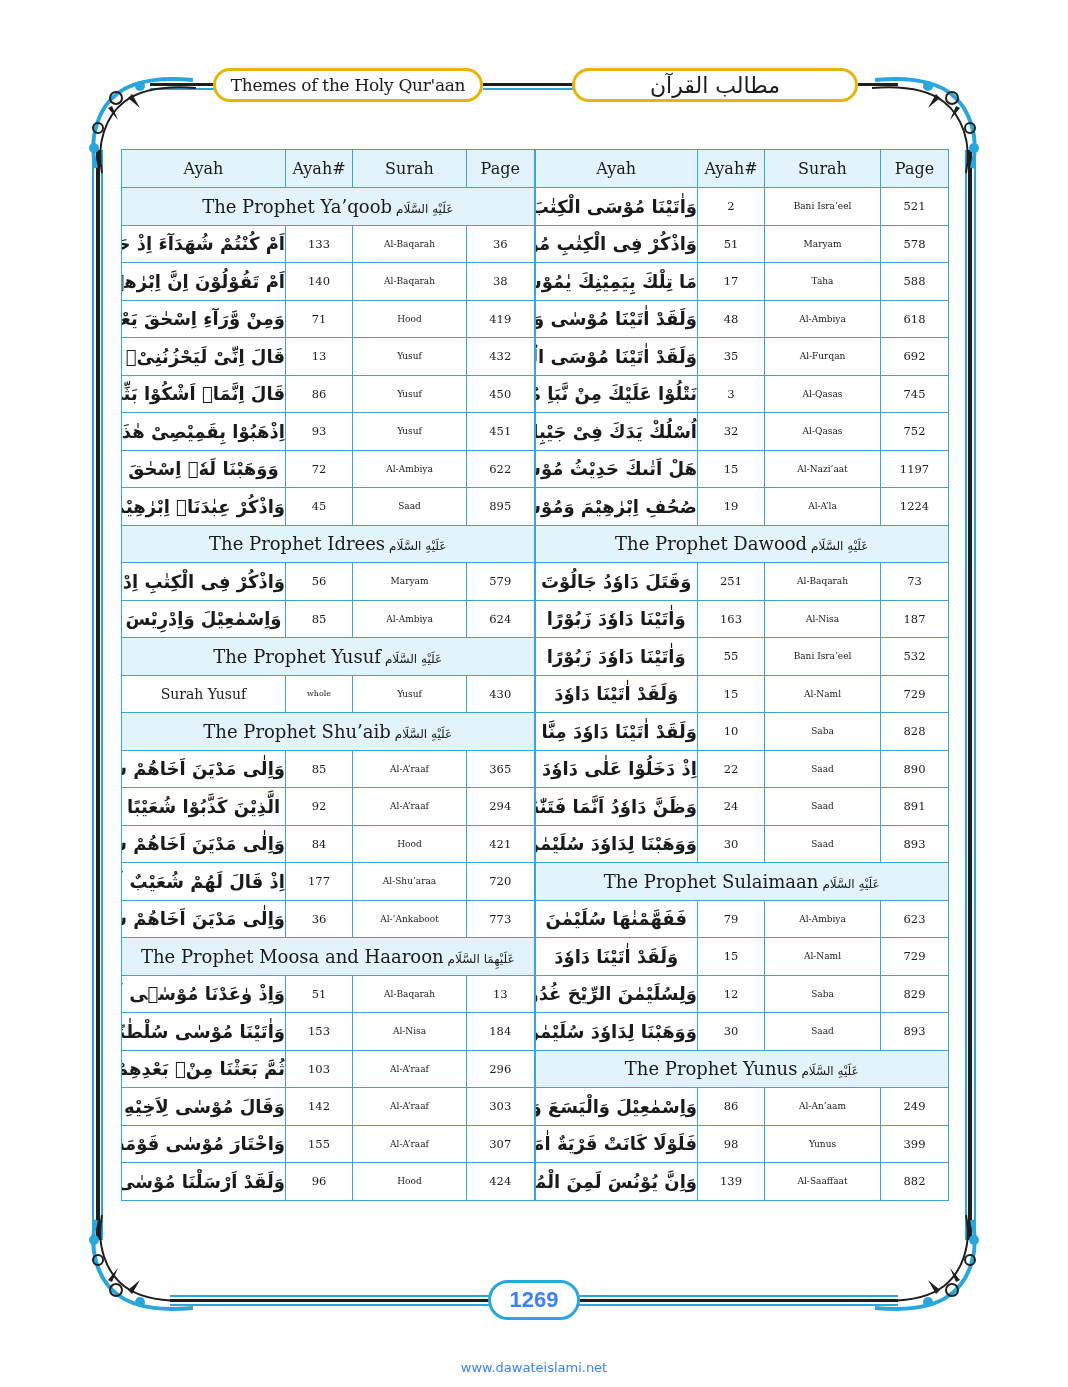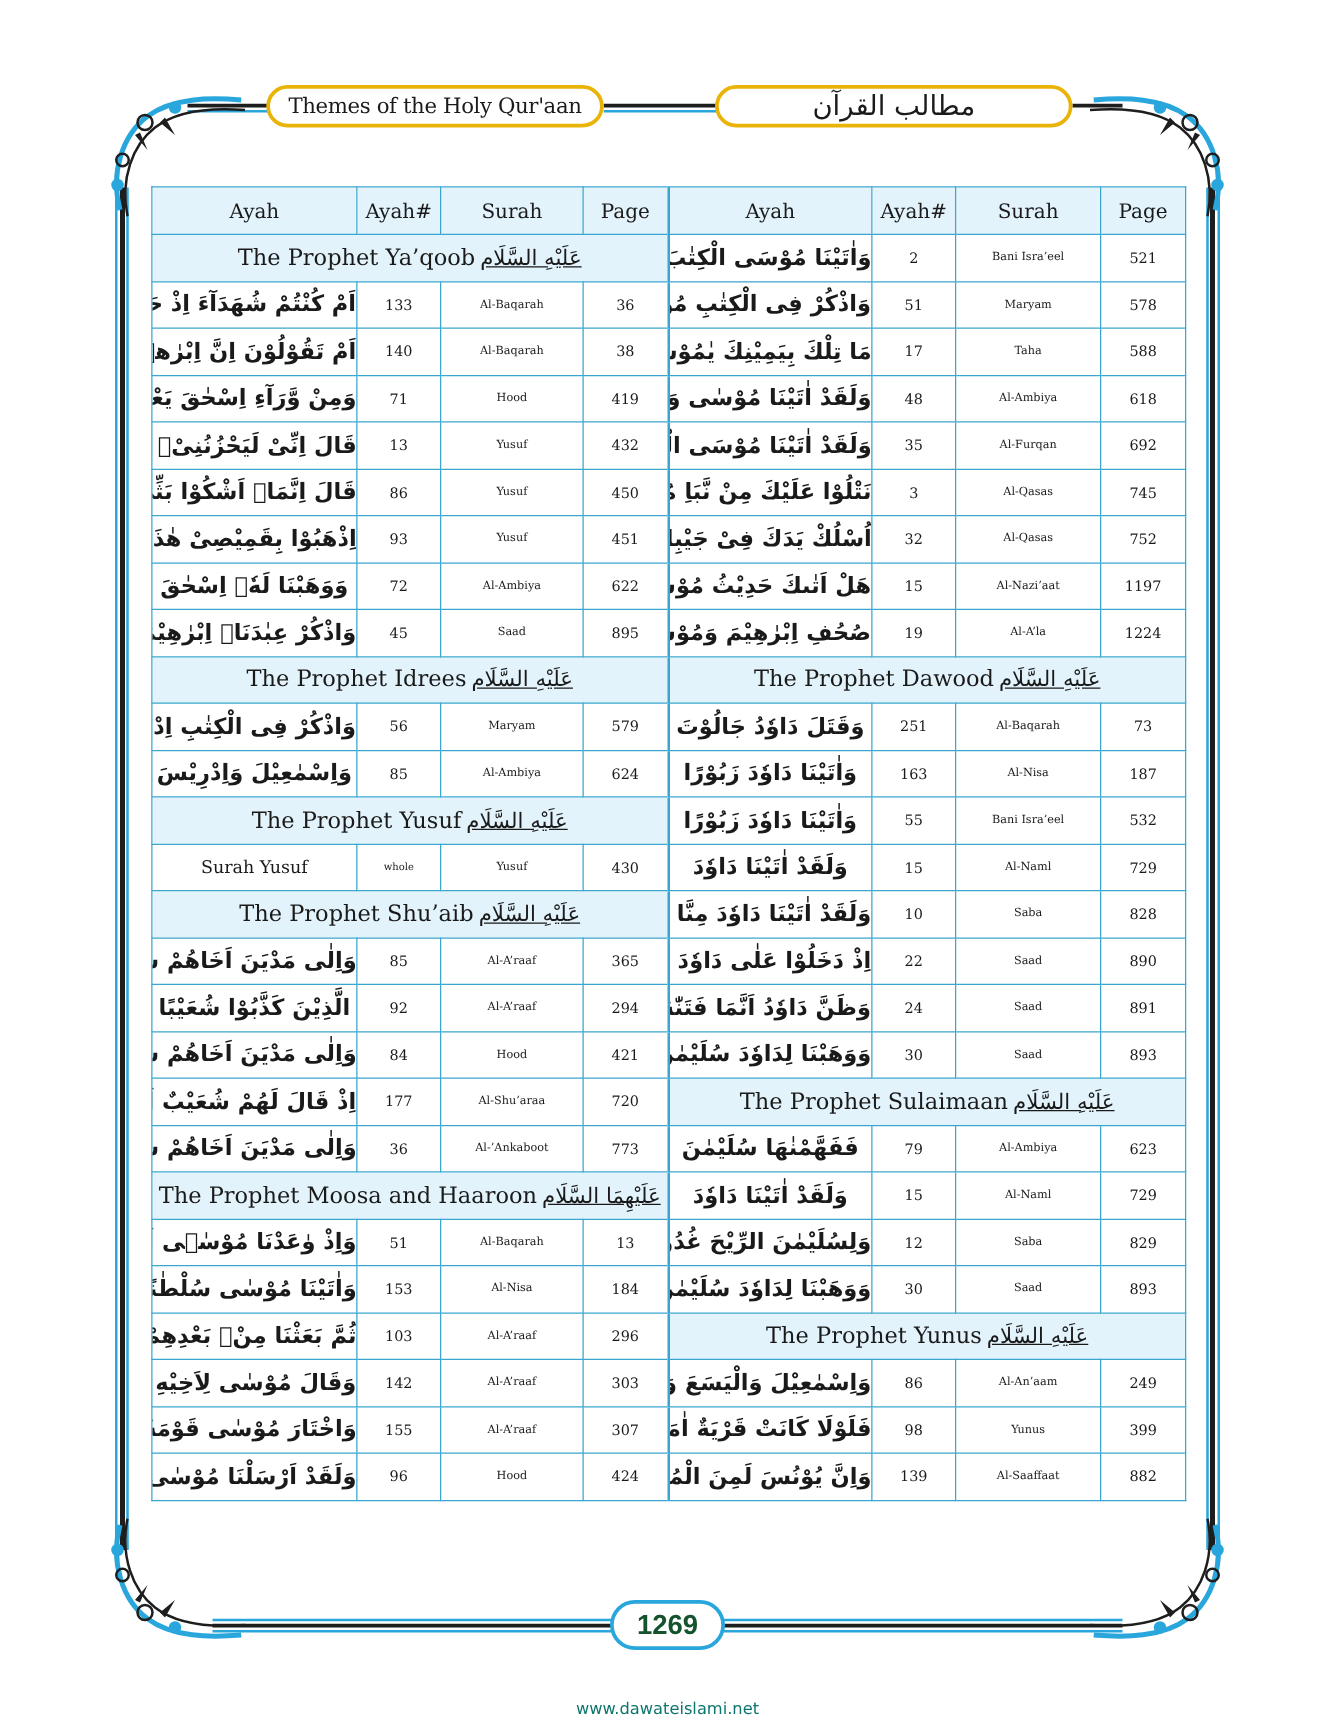--- a/index.html
+++ b/index.html
@@ -3,29 +3,29 @@
 <meta charset="utf-8">
 <style>
   html, body { margin:0; padding:0; background:#ffffff; }
   body { width:1068px; height:1387px; position:relative; overflow:hidden; font-family:"DejaVu Serif", serif; color:#1a1a1a; }
   .frame-line { position:absolute; }
   .fl-black { background:#1e1e1e; }
   .fl-blue { background:#29a6dc; }
   .title-pill { position:absolute; height:34px; border:3px solid #eab308; border-radius:20px; background:#fff; display:flex; align-items:center; justify-content:center; box-sizing:border-box; font-weight:normal; }
   .title-en { left:213px; top:68px; width:270px; font-family:"DejaVu Serif", serif; font-size:17px; letter-spacing:-0.3px; }
   .title-ur { left:572px; top:68px; width:286px; font-family:"DejaVu Sans", sans-serif; font-size:22px; }
-  .page-pill { position:absolute; left:488px; top:1280px; width:92px; height:40px; border:3px solid #29a6dc; border-radius:22px; background:#fff; display:flex; align-items:center; justify-content:center; box-sizing:border-box; font-family:"Liberation Sans", sans-serif; font-size:22px; font-weight:bold; color:#14532d; }
-  .footer-url { position:absolute; left:0; width:1068px; top:1360px; text-align:center; font-family:"DejaVu Sans", sans-serif; font-size:13px; color:#0f766e; }
+  .page-pill { position:absolute; left:488px; top:1280px; width:92px; height:40px; border:3px solid #29a6dc; border-radius:22px; background:#fff; display:flex; align-items:center; justify-content:center; box-sizing:border-box; font-family:"Liberation Sans", sans-serif; font-size:22px; font-weight:bold; color:#3b82f6; }
+  .footer-url { position:absolute; left:0; width:1068px; top:1360px; text-align:center; font-family:"DejaVu Sans", sans-serif; font-size:13px; color:#3b82f6; }
   .corner { position:absolute; width:120px; height:120px; }
   table.main { position:absolute; left:121px; top:149px; width:827px; border-collapse:collapse; table-layout:fixed; }
   table.main td, table.main th { border:1px solid #3aa6cf; text-align:center; vertical-align:middle; padding:0; overflow:hidden; white-space:nowrap; }
   table.main th { height:37px; background:#e3f3fb; font-weight:normal; font-size:16px; font-family:"DejaVu Serif", serif; }
   table.main td { height:36.5px; }
   td.heading { background:#e3f3fb; font-size:18px; font-family:"DejaVu Serif", serif; }
-  td.heading .honor { font-family:"DejaVu Sans", sans-serif; font-size:17px; margin-left:4px;text-decoration:underline; }
+  td.heading .honor { font-family:"DejaVu Sans", sans-serif; font-size:12px; margin-left:4px; }
   td.ar { font-family:"DejaVu Sans", sans-serif; font-size:18px; font-weight:bold; direction:rtl; }
   td.en-ayah { font-family:"DejaVu Serif", serif; font-size:14px; }
   td.num { font-family:"DejaVu Serif", serif; font-size:11.5px; }
   td.surah { font-family:"DejaVu Serif", serif; font-size:9px; }
   td.small { font-size:8px; }
   .divider { border-left:2px solid #3aa6cf !important; }
 </style>
 </head>
 <body>
 

